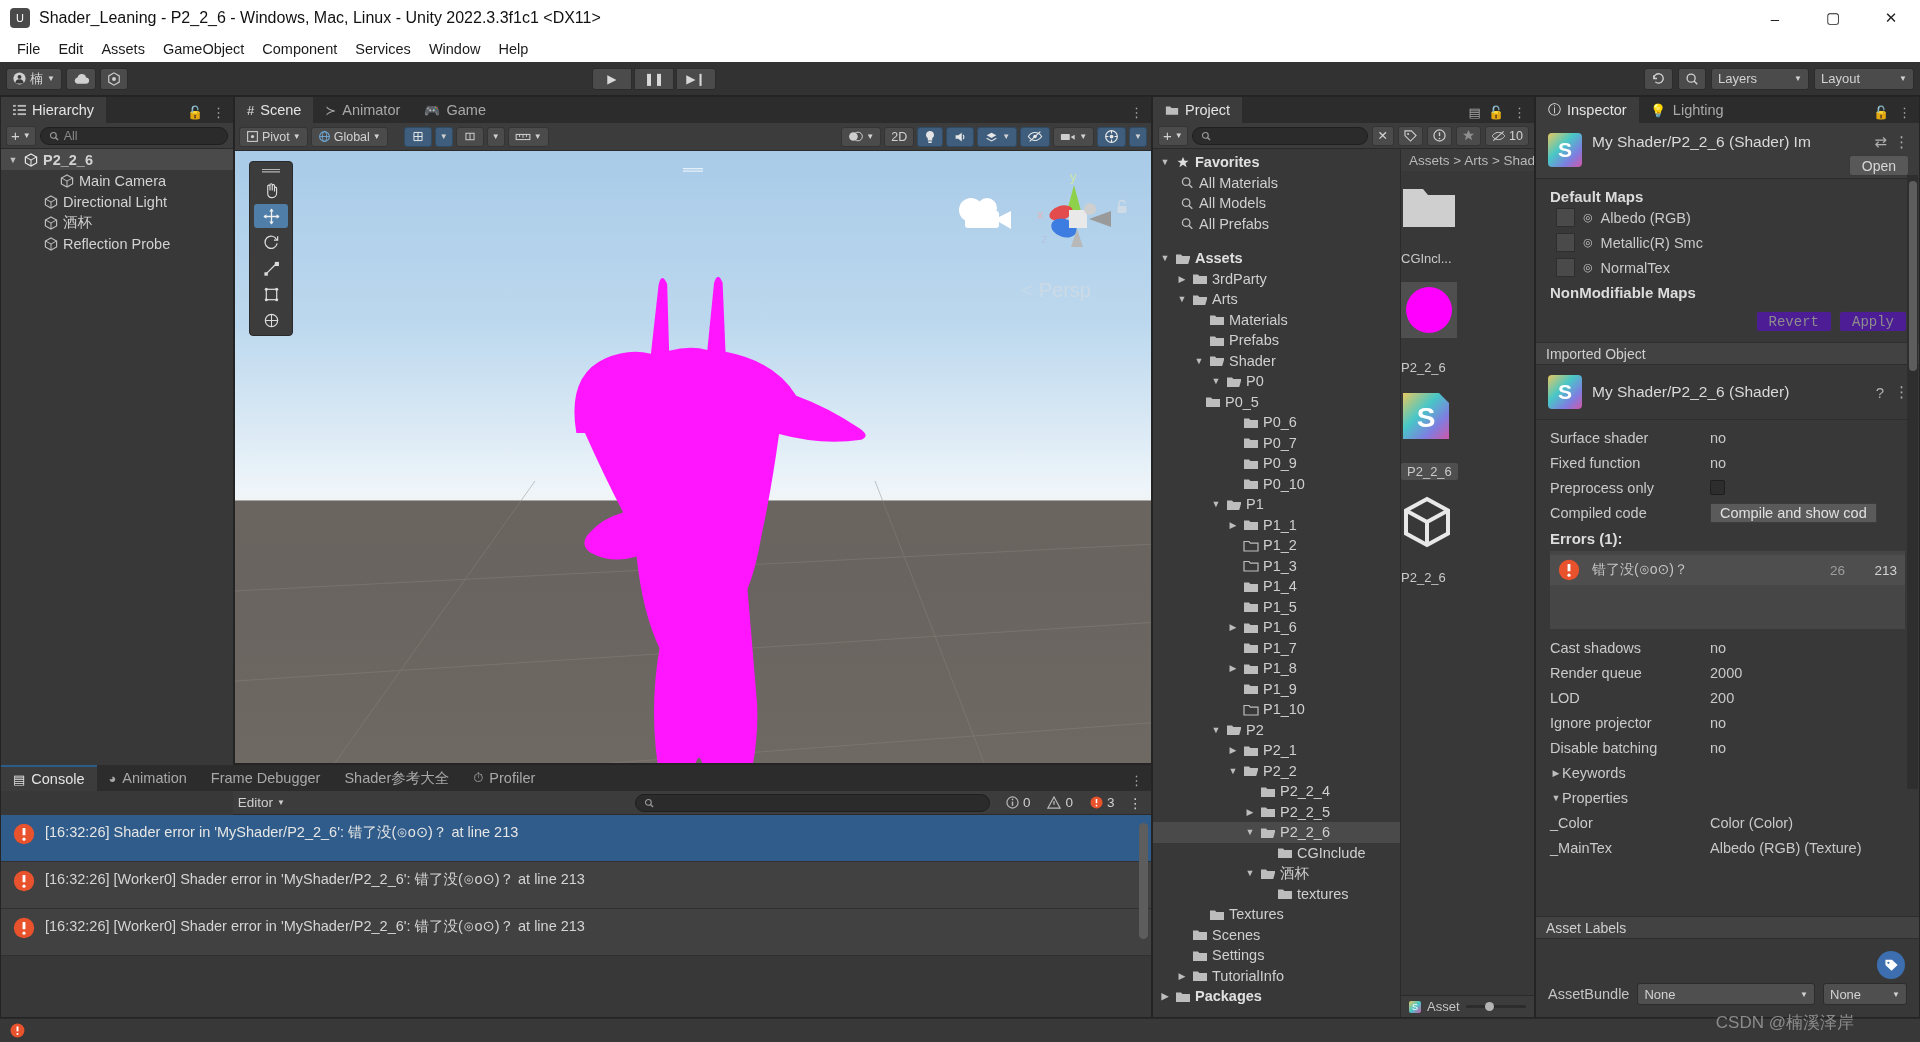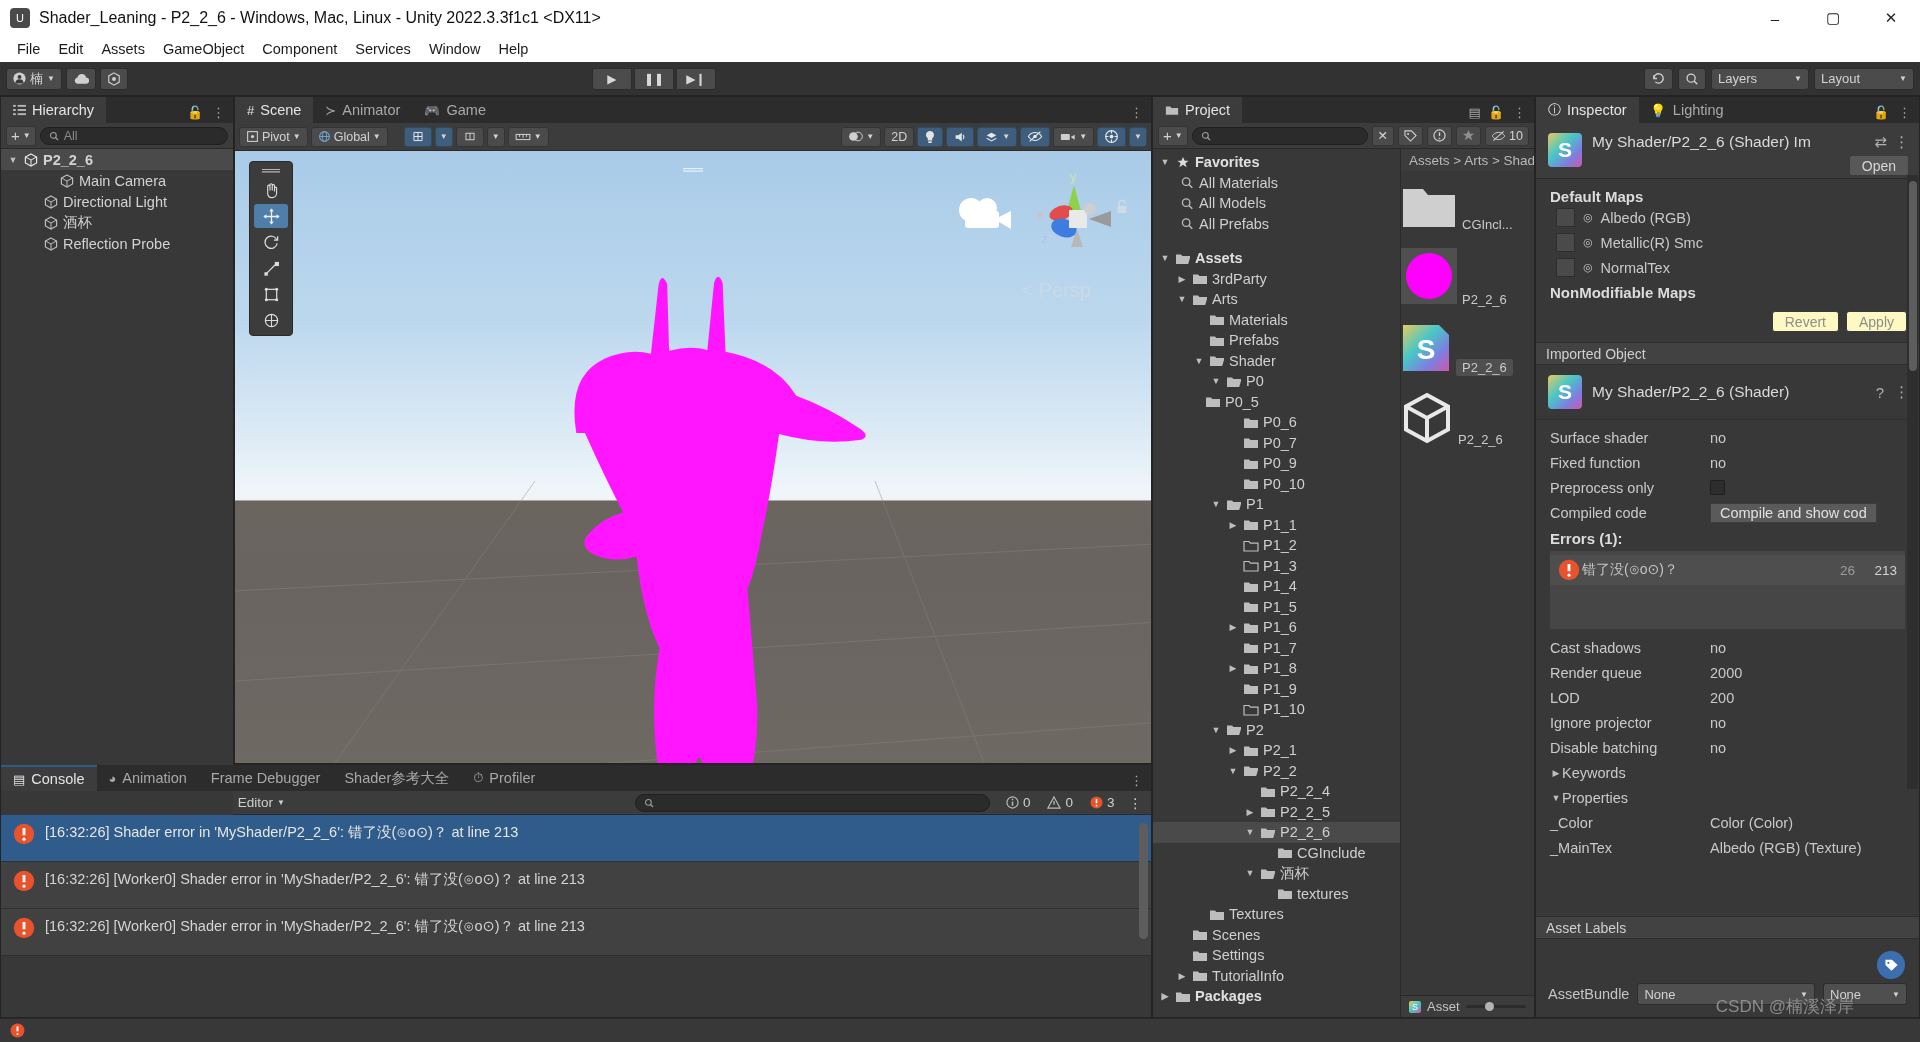--- a/index.html
+++ b/index.html
@@ -106,50 +106,50 @@
   .err-ic{ width:22px;height:22px;flex:0 0 22px; }
 
   
   .ptree{ flex:1; overflow:hidden; background:#383838; padding-top:3px;}
   .trow{ height:20.5px; display:flex;align-items:center;font-size:14.5px;color:#cfcfcf;gap:4px;}
   .trow.sel{ background:#4a4a4a;}
   .trow.bold{ font-weight:bold; color:#e0e0e0;}
   .fold{ width:16px;height:13px;flex:0 0 16px;}
   .grid-col{ width:134px; flex:0 0 134px; background:#383838; border-left:1px solid #2a2a2a;
              display:flex;flex-direction:column;}
-  .gcell{ padding:12px 0 4px; display:flex;flex-direction:row;align-items:flex-end;gap:5px;}
+  .gcell{ padding:12px 0 4px; display:flex;flex-direction:column;align-items:flex-start;gap:19px;}
   .gcap{ font-size:13px; color:#cacaca;}
   .gcap.sel{ background:#4f4f4f; padding:1px 6px; border-radius:2px;}
   .breadcrumb{ height:22px; background:#3c3c3c; display:flex;align-items:center;padding:0 8px;
                font-size:13.5px;color:#b9b9b9; gap:5px; flex:0 0 22px; overflow:hidden; white-space:nowrap;}
 
   
   .insp-head{ height:56px; background:#3c3c3c; display:flex; padding:10px 10px 0 12px;gap:10px;
               border-bottom:1px solid #2b2b2b;}
   .shader-ic{ width:34px;height:34px;border-radius:4px;flex:0 0 34px;
       background:linear-gradient(135deg,#e8c85f,#48c7c7 40%,#7e7ee0 72%,#d057a8);
       display:flex;align-items:center;justify-content:center;color:#fff;font-weight:bold;font-size:21px;}
   .irow{ height:25px; display:flex;align-items:center; font-size:14.5px; color:#cacaca;
          padding-left:14px;}
   .ilabel{ width:160px; flex:0 0 160px;}
   .ival{ color:#c8c8c8;}
   .sect{ height:23px; background:#424242; display:flex;align-items:center;padding-left:10px;
          font-size:14px;color:#cfcfcf; border-top:1px solid #2e2e2e;border-bottom:1px solid #2e2e2e;}
   .btn{ height:21px;background:#585858;border:1px solid #3a3a3a;border-radius:3px;
         display:inline-flex;align-items:center;justify-content:center;padding:0 12px;
         color:#d6d6d6;font-size:14px;}
-  .btn.dis{ color:#8d8d8d; background:#fef9c3;}
+  .btn.dis{ color:#8d8d8d; background:#4c1d95;font-family:Liberation Mono, monospace;}
   .chk{ width:15px;height:15px;background:#2d2d2d;border:1px solid #1e1e1e;border-radius:2px;}
   .texslot{ width:19px;height:19px;background:#4a4a4a;border:1px solid #2e2e2e;}
-  .err-row{ height:30px; background:#464646; display:flex;align-items:center;gap:2px;
+  .err-row{ height:30px; background:#464646; display:flex;align-items:center;gap:12px;
             margin:0 14px; padding:0 8px; font-size:14px;}
   .statusbar{ height:24px; background:#383838; border-top:1px solid #2a2a2a;
               display:flex;align-items:center;gap:9px; padding:0 10px; font-size:14px;
               color:#e06a3a; flex:0 0 24px;}
-  .wm{ position:absolute; right:66px; bottom:24px; color:#9a9a9a; font-size:17px; opacity:.85;}
+  .wm{ position:absolute; right:66px; bottom:8px; color:#9a9a9a; font-size:17px; opacity:.85;}
   .scroll-v{ position:absolute; right:1px; top:0; width:11px; background:#2e2e2e;}
   .scroll-th{ position:absolute; right:2px; width:8px; background:#5d5d5d; border-radius:4px;}
 </style>
 </head>
 <body>
 
 <div class="app">
 
   <div class="titlebar">
     <div class="tb-logo">U</div>

